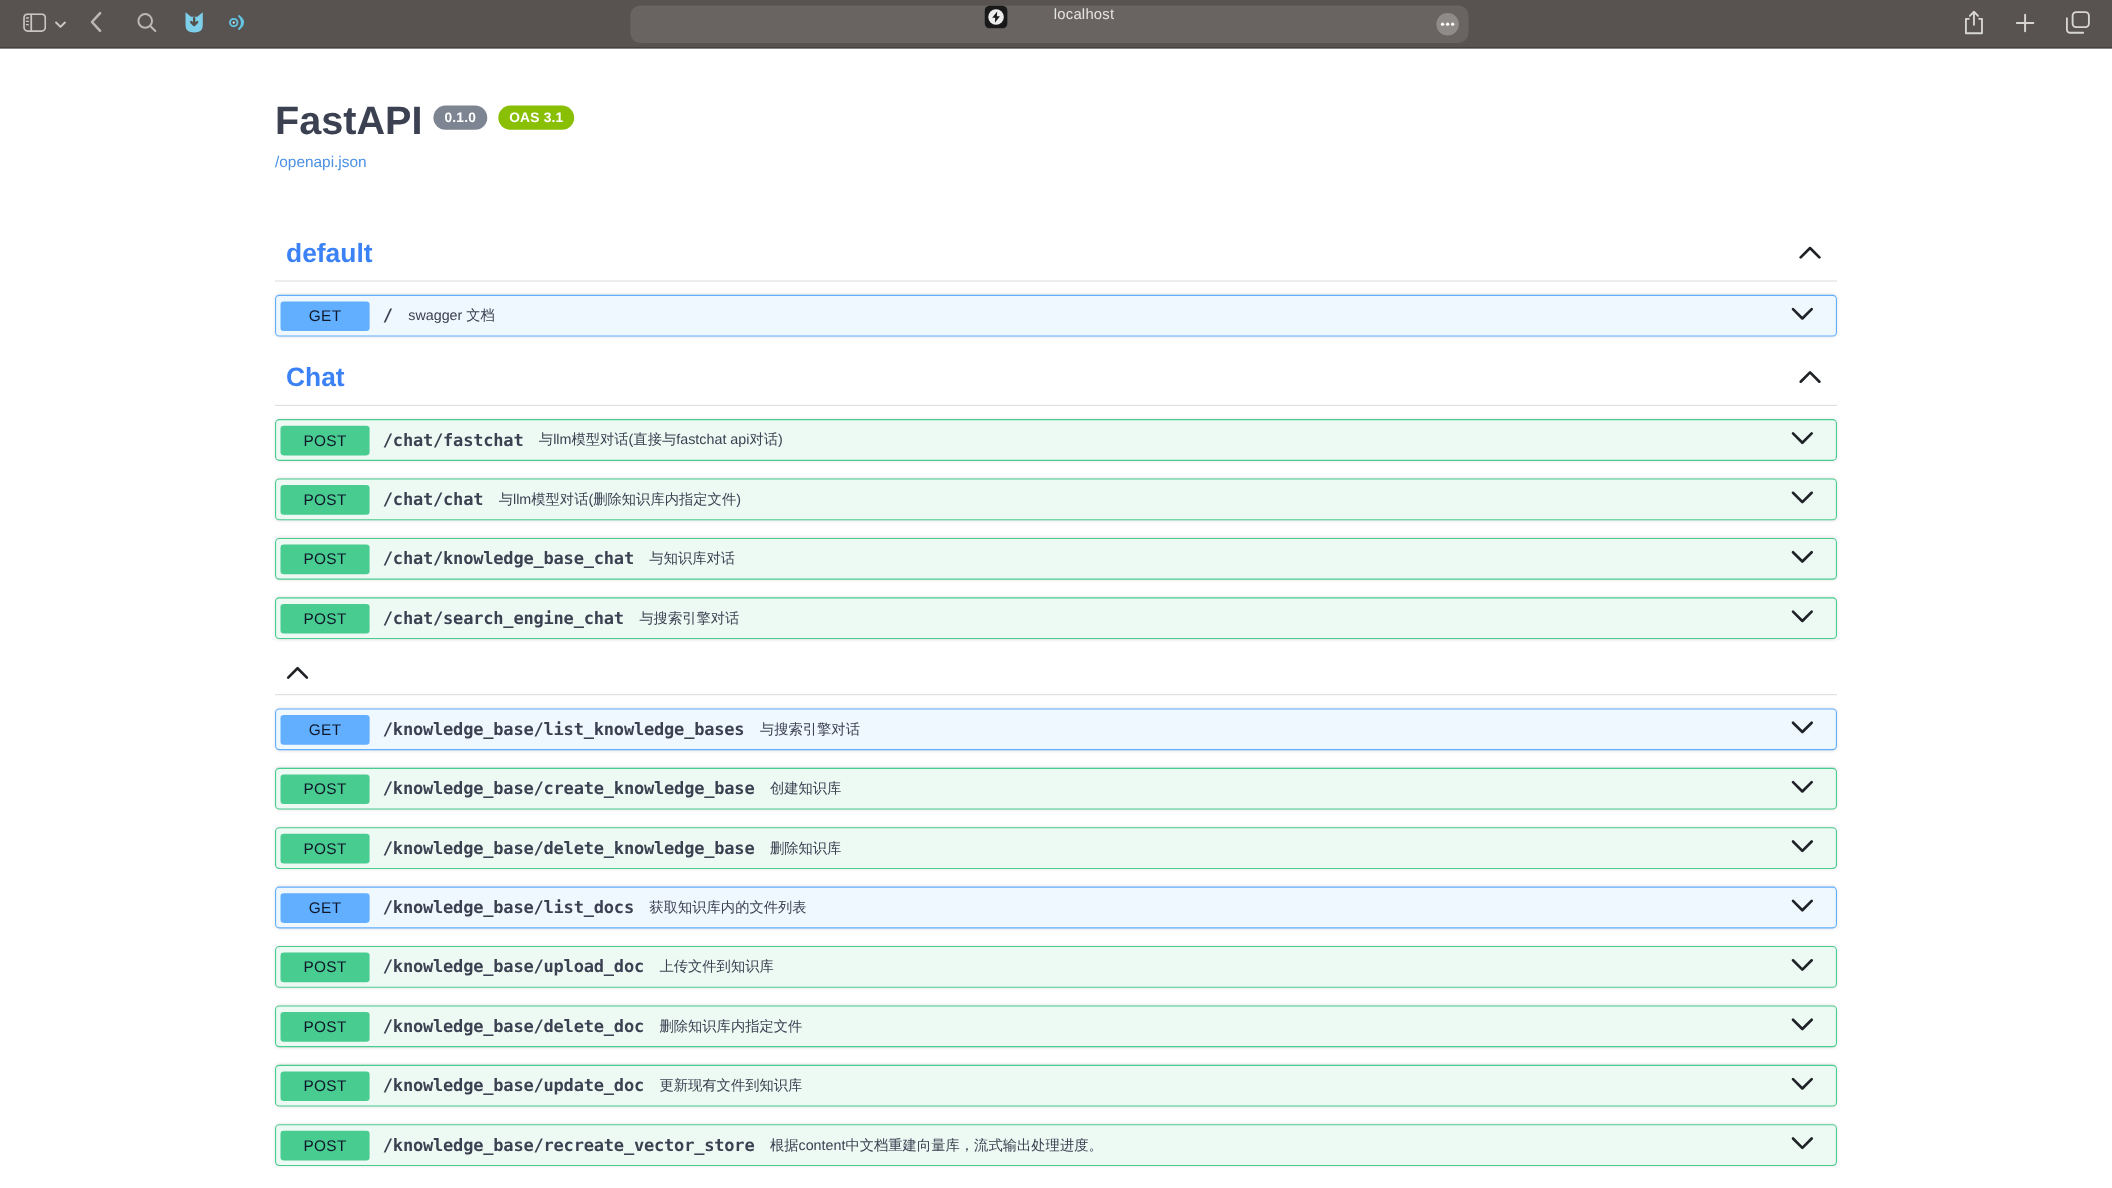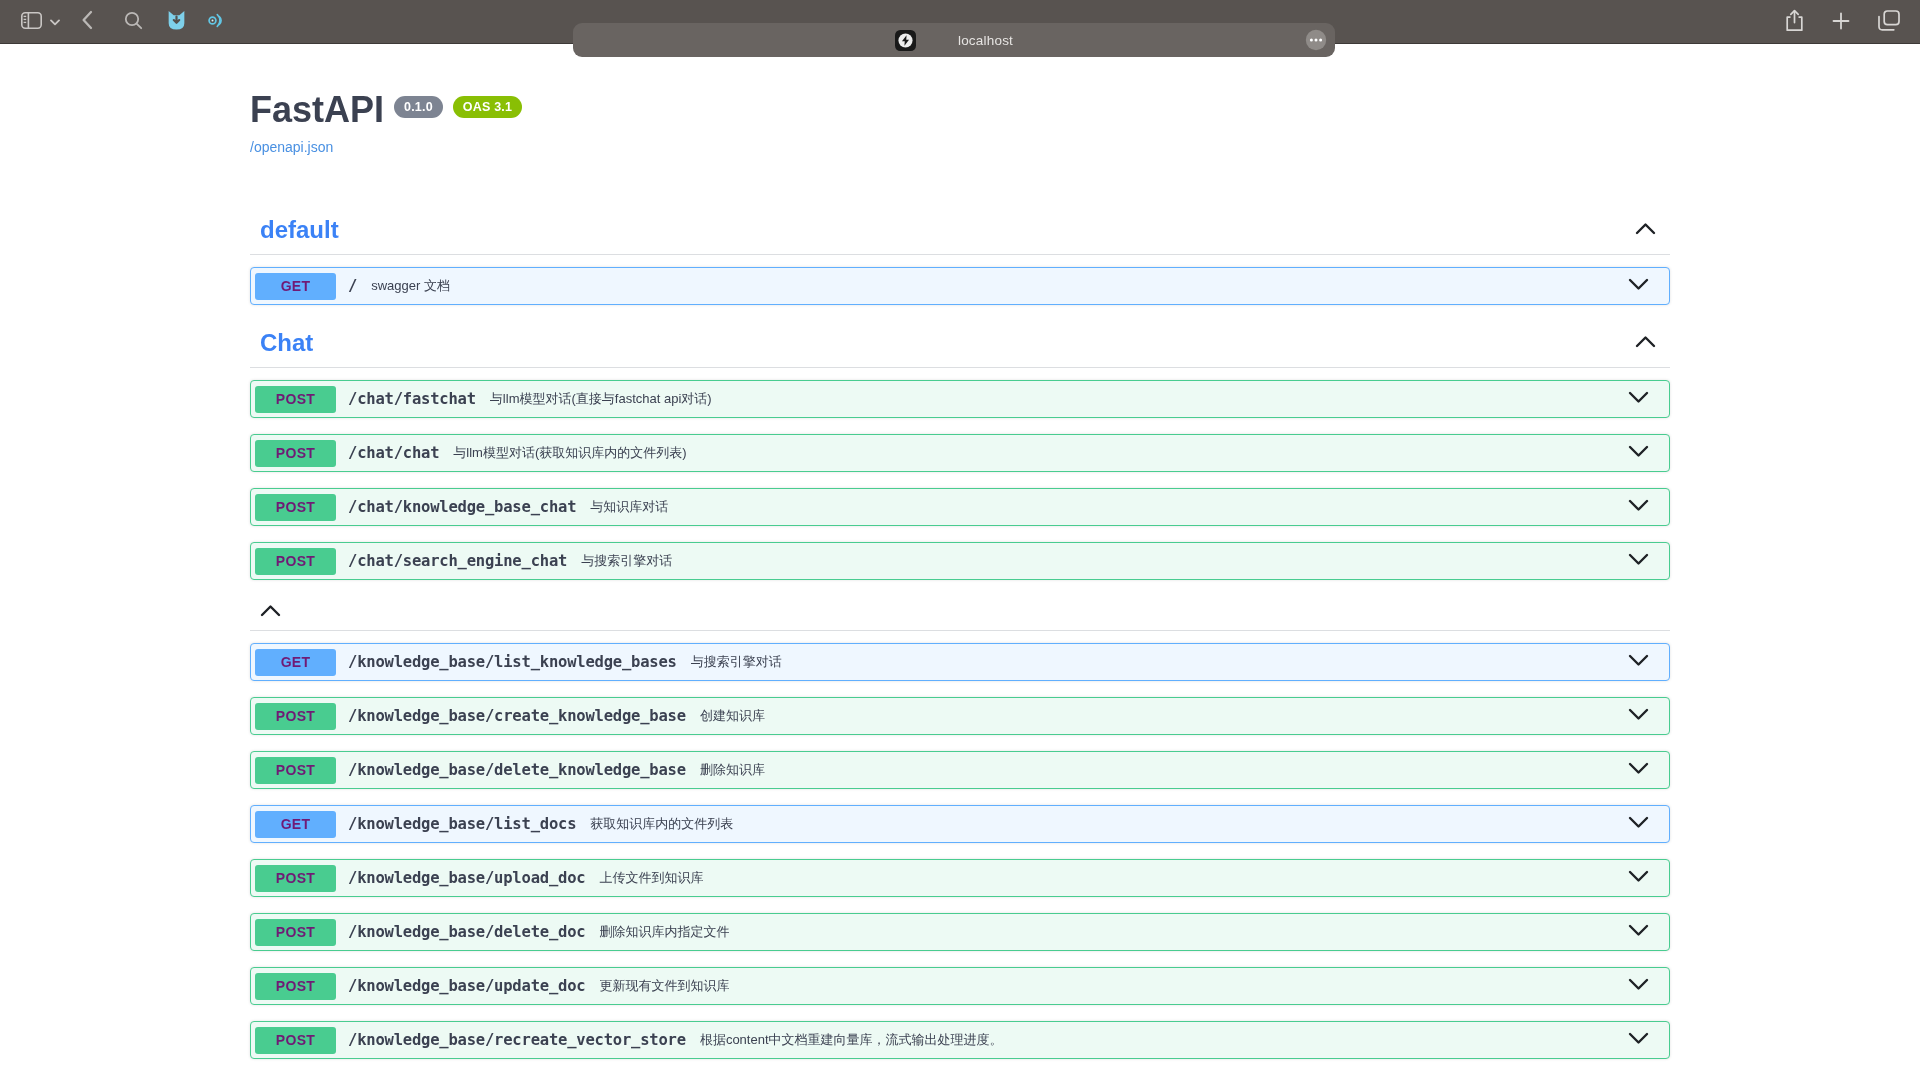--- a/index.html
+++ b/index.html
@@ -6,22 +6,22 @@
   html, body { width: 1920px; height: 1080px; overflow: hidden; background: #fff;
     font-family: "Liberation Sans", sans-serif; }
 
   
   .toolbar { position: relative; height: 44px; background: #585350;
     border-bottom: 1px solid #3d3937; display: flex; align-items: center; }
   .tb-left { display: flex; align-items: center; padding-left: 16px; }
   .tb-btn { display: flex; align-items: center; justify-content: center;
     background: none; border: none; cursor: pointer; padding: 0; }
   .tb-left .tb-btn { margin-right: 0; }
-  .urlbar { position: absolute; left: 573px; top: 23px; width: 762px; height: 34px;
-    background: #696461; border-radius: 9px; display: flex; align-items: center;
+  .urlbar { position: absolute; left: 573px; top: 5px; width: 762px; height: 34px;
+    background: #696461; border-radius: 9px; display: flex; 
     justify-content: center; cursor: text; gap: 35px; }
   .urlbar .favicon { margin-right: 7px; display: flex; }
   .urlbar .url-text { color: #e6e4e2; font-size: 13.5px; letter-spacing: .2px; }
   .urlbar .ellipsis-btn { position: absolute; right: 7px; top: 5px; }
   .tb-right { position: absolute; right: 20px; top: 0; height: 44px;
     display: flex; align-items: center; gap: 28px; }
 
   
   .swagger { max-width: 1460px; margin: 0 auto; padding: 0 20px; color: #3b4151; }
   .info { margin-top: 46px; }
@@ -41,21 +41,21 @@
     padding: 8px 14px 10px 10px; border-bottom: 1px solid #dcdee1; cursor: pointer; }
   .section-title { font-size: 24px; font-weight: bold; color: #3b82f6; line-height: 28px; }
   .section-rows { padding-top: 12px; }
 
   .opblock { display: flex; align-items: center; height: 38px; margin-bottom: 16px;
     border: 1px solid; border-radius: 4px; padding: 0 16px 0 4px; cursor: pointer;
     box-shadow: 0 0 3px rgba(0,0,0,.12); }
   .opblock.get  { border-color: #61affe; background: #eff7ff; }
   .opblock.post { border-color: #49cc90; background: #edfaf4; }
   .method-badge { width: 81px; min-width: 81px; height: 27px; border-radius: 3px;
-    color: #701a75; font-size: 14px; font-weight: bold; display: flex;
+    color: #0f172a; font-size: 14px; font-weight: normal; display: flex;
     align-items: center; justify-content: center; letter-spacing: .3px; }
   .opblock.get  .method-badge { background: #61affe; }
   .opblock.post .method-badge { background: #49cc90; }
   .ep-path { margin-left: 12px; font-family: "DejaVu Sans Mono", monospace;
     font-size: 15.5px; font-weight: bold; color: #3b4151; letter-spacing: -.2px;
     white-space: nowrap; }
   .ep-desc { margin-left: 14px; font-size: 13px; color: #3b4151; white-space: nowrap;
     overflow: hidden; text-overflow: ellipsis; }
   .ep-arrow { margin-left: auto; display: flex; padding: 4px; background: none;
     border: none; cursor: pointer; }
@@ -227,21 +227,21 @@
         <svg width="21" height="13" viewBox="0 0 21 13" fill="none">
           <polyline points="2,2 10.5,10.5 19,2" stroke="#1f2226" stroke-width="2.4" stroke-linecap="round" stroke-linejoin="round"></polyline>
         </svg>
       </span>
     </button>
   </div>
 
   <div class="opblock post">
     <span class="method-badge">POST</span>
     <span class="ep-path">/chat/chat</span>
-    <span class="ep-desc">与llm模型对话(获取知识库内的文件列表)</span>
+    <span class="ep-desc">与llm模型对话(删除知识库内指定文件)</span>
     <button class="ep-arrow">
       <span>
         <svg width="21" height="13" viewBox="0 0 21 13" fill="none">
           <polyline points="2,2 10.5,10.5 19,2" stroke="#1f2226" stroke-width="2.4" stroke-linecap="round" stroke-linejoin="round"></polyline>
         </svg>
       </span>
     </button>
   </div>
 
   <div class="opblock post">

